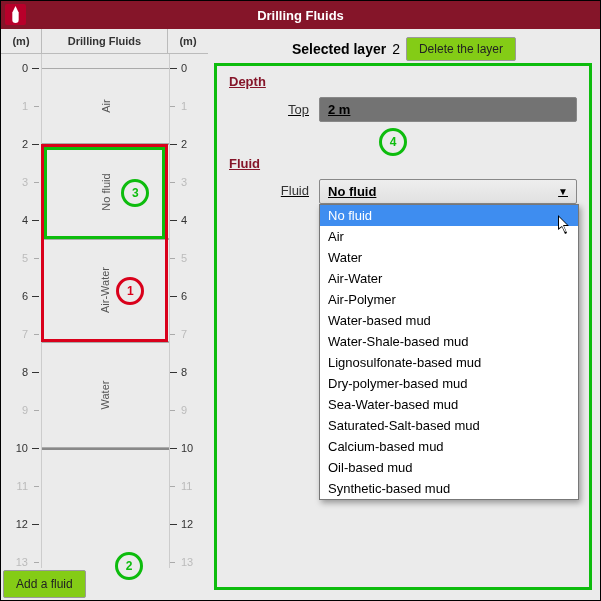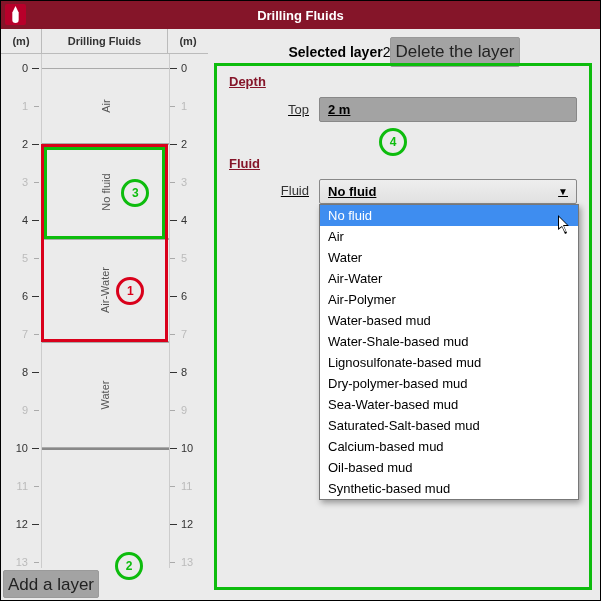--- a/index.html
+++ b/index.html
@@ -66,35 +66,35 @@
   .sel-green{position:absolute;border:3px solid var(--green);box-sizing:border-box;pointer-events:none;}
   .circ{
     position:absolute;width:22px;height:22px;border:3px solid;border-radius:50%;
     display:flex;align-items:center;justify-content:center;font-weight:bold;font-size:12px;
     background:rgba(255,255,255,0);pointer-events:none;
   }
   .circ.green{color:var(--green);border-color:var(--green);}
   .circ.red{color:var(--red);border-color:var(--red);}
   .bottom-btns{height:28px;display:flex;gap:4px;padding:2px 2px;position:relative;}
   .btn{
-    background:#a3a3a3;border:1px solid #9a9a9a;border-radius:2px;
-    padding:4px 4px;font-size:17px;color:#222;cursor:pointer;white-space:nowrap;
+    background:#84cc16;border:1px solid #9a9a9a;border-radius:2px;
+    padding:4px 12px;font-size:12px;color:#222;cursor:pointer;white-space:nowrap;
   }
   .right{flex:1;position:relative;}
-  .right-head{display:flex;align-items:center;justify-content:center;padding:8px 0 6px;font-size:14px;}
+  .right-head{display:flex;align-items:center;gap:6px;justify-content:center;padding:8px 0 6px;font-size:14px;}
   .right-head .ttl{font-weight:bold;}
   .panel-box{
     position:absolute;left:6px;right:8px;top:34px;bottom:10px;
     border:3px solid var(--green);box-sizing:border-box;padding:6px 12px 0 12px;
   }
   .sect-title{color:var(--maroon);text-decoration:underline;font-weight:bold;margin:2px 0 8px;}
   .form-row{display:flex;align-items:center;margin:6px 0;text-decoration:underline;}
   .form-row .flabel{width:80px;text-align:right;padding-right:10px;color:#333;font-size:13px;}
   .finput{
-    flex:1;height:23px;border:1px solid #888;background:#a3a3a3;border-radius:2px;
+    flex:1;height:23px;border:1px solid #888;background:#737373;border-radius:2px;
     padding:0 8px;font-size:13px;display:flex;align-items:center;
   }
   .finput.center{justify-content:center;font-weight:bold;}
   .fsel{
     flex:1;height:23px;border:1px solid #888;background:linear-gradient(#eee,#e1e1e1);
     border-radius:2px;padding:0 8px;font-size:13px;display:flex;align-items:center;
     justify-content:space-between;font-weight:bold;position:relative;cursor:pointer;
     max-width:250px;
   }
   .fsel .caret{font-size:10px;}
@@ -235,21 +235,21 @@
                 <span class="lbl">13</span>
               </div>
             </div>
         <div class="sel-red" style="left: 40px; width: 127px; top: 90px; height: 197.6px;"></div>
             <div class="sel-green" style="left: 43px; width: 121px; top: 93px; height: 92px;"></div>
             <div class="circ red" style="left: 115.36px; top: 223.4px;">1</div>
             <div class="circ green" style="left: 120.44px; top: 124.6px;">3</div>
           </div>
       </div>
       <div class="bottom-btns">
-        <button class="btn">Add a layer</button>
+        <button class="btn">Add a fluid</button>
         <div class="circ green" style="left:114px;top:-16px;">
           <span>2</span>
         </div>
       </div>
     </div>
 
     <div class="right">
       <div class="right-head">
         <span class="ttl">Selected layer</span>
         <span>2</span>

